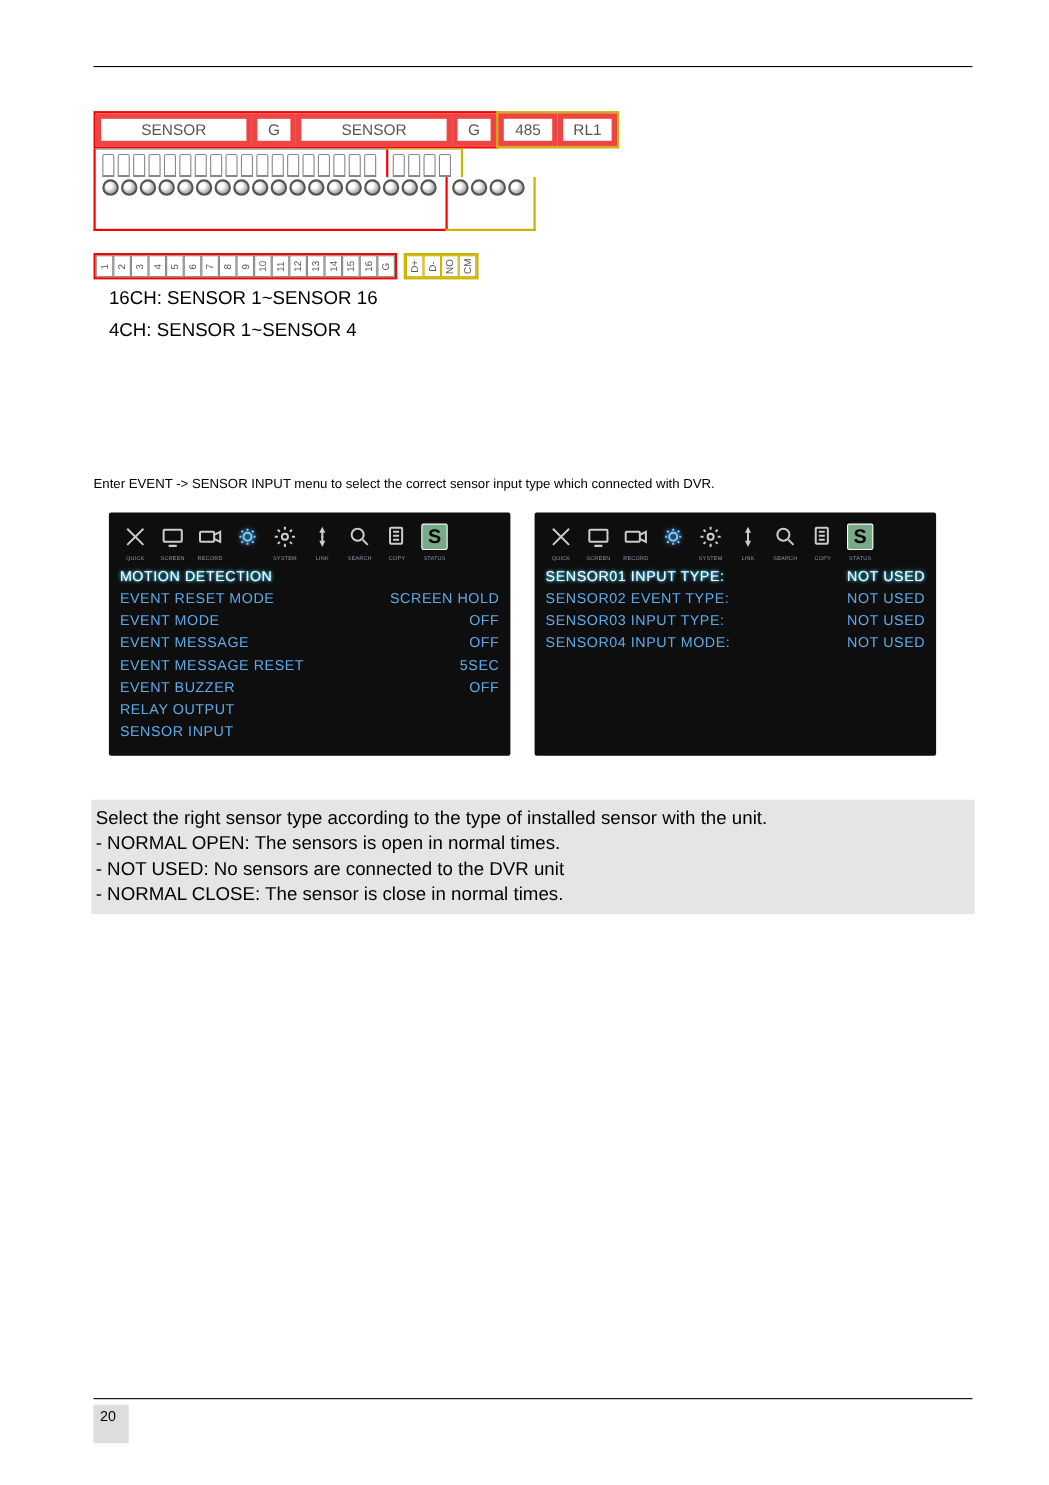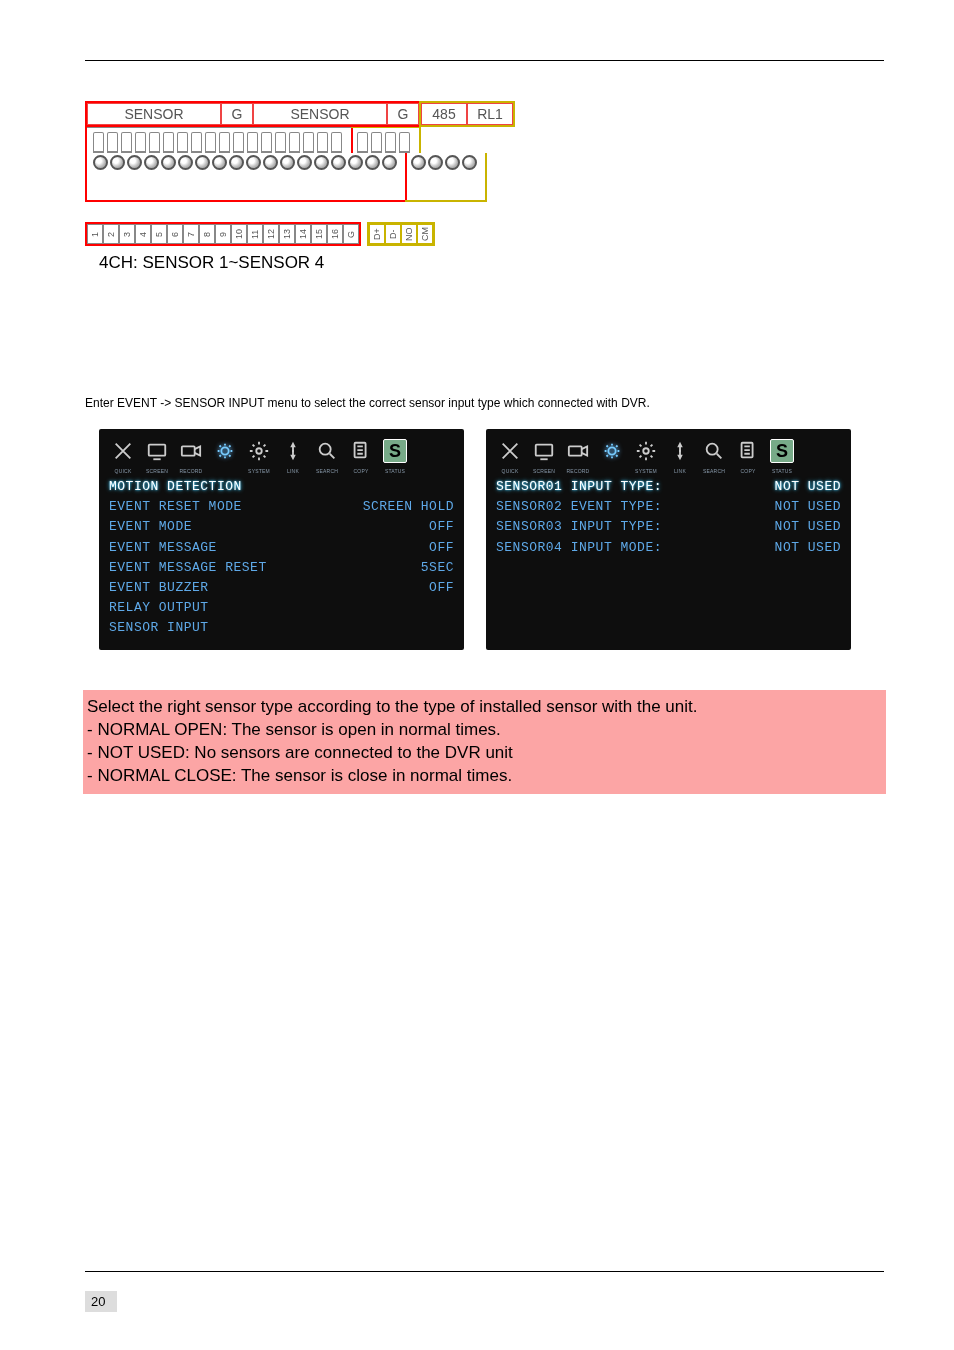--- a/index.html
+++ b/index.html
@@ -2,45 +2,45 @@
 <html><head>
 <meta charset="utf-8">
 <style>
   html,body{margin:0;padding:0;background:#fff;font-family:Arial,Helvetica,sans-serif;color:#000}
   .page{width:954px;height:1350px;position:relative;box-sizing:border-box;padding:60px 70px 0 85px}
   .hr-top{border:none;border-top:1px solid #000;margin:0 0 40px 0}
   .diagram{width:460px}
   .diag-box{border:2px solid #f00;display:inline-block;vertical-align:top}
   .diag-box.yellow{border-color:#c9b400}
   .diag-top{display:flex}
-  .sensor-label{border:1px solid #ef4444;padding:2px 6px;font-size:14px;color:#555;font-family:inherit;text-align:center}
+  .sensor-label{border:5px solid #ef4444;padding:2px 6px;font-size:14px;color:#555;font-family:inherit;text-align:center}
   .teeth-row{display:flex;padding:4px 6px 0 6px;border-top:1px solid #888}
   .tooth{width:9px;height:18px;border:1px solid #888;border-bottom:2px solid #888;margin-right:3px;border-top-left-radius:2px;border-top-right-radius:2px;position:relative}
   .diag-row2{display:flex;align-items:flex-start}
   .circle-row{display:flex;padding:2px 6px 8px 6px}
   .circle{width:11px;height:11px;border:2px solid #555;border-radius:50%;margin-right:2px;background:radial-gradient(circle at 35% 35%,#fff 25%,#bbb 60%,#888)}
   .bottom-labels{display:flex;margin-top:20px}
   .num-cell{border:1px solid #888;width:14px;height:18px;font-size:9px;display:flex;align-items:center;justify-content:center;color:#555;writing-mode:vertical-rl;transform:rotate(180deg)}
   .yellow .num-cell{border-color:#c9b400}
   .small-right-nums{display:flex;margin-left:6px}
   .cap-line{font-size:17px;margin-left:14px;line-height:1.35;margin-top:6px}
   .indent-para{font-size:12px;margin:120px 0 18px 0;line-height:1.35}
   .shots{display:flex;gap:22px;margin:8px 0 0 14px}
   .shot{background:#0e0e0e;width:365px;box-sizing:border-box;padding:8px 10px 12px;border-radius:2px}
   .iconbar{display:flex;gap:6px;align-items:flex-end;margin-bottom:4px}
   .mi{width:28px;height:28px;position:relative;display:flex;align-items:center;justify-content:center;color:#c8c8c8}
   .mi.sel{filter:drop-shadow(0 0 2px #6bf)}
   .mi svg{width:22px;height:22px}
   .mi-label{position:absolute;bottom:-9px;font-size:5px;color:#8899aa;letter-spacing:.2px;white-space:nowrap}
   .label-s{width:22px;height:22px;background:#7a8;border:1px solid #fff;color:#000;font-weight:bold;font-size:18px;display:flex;align-items:center;justify-content:center;border-radius:2px}
-  .menu-body{font-family:Liberation Mono, monospace;font-size:13px;color:#5fa9e8;margin-top:12px;line-height:1.55;letter-spacing:.5px}
+  .menu-body{font-family:Liberation Sans, sans-serif;font-size:13px;color:#5fa9e8;margin-top:12px;line-height:1.55;letter-spacing:.5px}
   .menu-row{display:flex;justify-content:space-between;white-space:pre}
   .hl{color:#fff;text-shadow:0 0 4px #4cf,0 0 2px #4cf}
-  .note-block{background:#fca5a5;margin:40px -2px 0 -2px;padding:6px 2px 6px 4px;font-size:17px;line-height:1.35}
-  .pgnum{position:absolute;left:85px;bottom:38px;background:#ddd;padding:3px 12px 3px 6px;font-size:13px}
+  .note-block{background:#e5e5e5;margin:40px -2px 0 -2px;padding:6px 2px 6px 4px;font-size:17px;line-height:1.35}
+  .pgnum{position:absolute;left:85px;bottom:38px;background:#ddd;padding:3px 12px 17px 6px;font-size:13px}
   .hr-bot{position:absolute;left:85px;right:70px;bottom:70px;border:none;border-top:1px solid #000}
 </style>
 </head>
 <body>
 
 <div class="page">
   <hr class="hr-top">
 
   <div class="diagram">
     <div style="display:flex">
@@ -150,20 +150,21 @@
       </div>
       <div class="diag-box yellow small-right-nums" style="display:flex">
         <div class="num-cell">D+</div>
         <div class="num-cell">D-</div>
         <div class="num-cell">NO</div>
         <div class="num-cell">CM</div>
       </div>
     </div>
   </div>
 
+  <div class="cap-line">16CH: SENSOR 1~SENSOR 16</div>
   <div class="cap-line">4CH: SENSOR 1~SENSOR 4</div>
 
   <div class="indent-para">Enter EVENT -&gt; SENSOR INPUT menu to select the correct sensor input type which connected with DVR.</div>
 
   <div class="shots">
 
     <div class="shot">
       <div class="iconbar">
         <div class="mi">
             <svg viewBox="0 0 24 24" fill="none" stroke="#ccc" stroke-width="2">
@@ -301,20 +302,20 @@
         <div class="menu-row hl"><span>SENSOR01 INPUT TYPE:</span><span>NOT USED</span></div>
         <div class="menu-row"><span>SENSOR02 EVENT TYPE:</span><span>NOT USED</span></div>
         <div class="menu-row"><span>SENSOR03 INPUT TYPE:</span><span>NOT USED</span></div>
         <div class="menu-row"><span>SENSOR04 INPUT MODE:</span><span>NOT USED</span></div>
       </div>
     </div>
   </div>
 
   <div class="note-block">
     <div>Select the right sensor type according to the type of installed sensor with the unit.</div>
-    <div>- NORMAL OPEN: The sensor is open in normal times.</div>
+    <div>- NORMAL OPEN: The sensors is open in normal times.</div>
     <div>- NOT USED: No sensors are connected to the DVR unit</div>
     <div>- NORMAL CLOSE: The sensor is close in normal times.</div>
   </div>
 
   <hr class="hr-bot">
   <div class="pgnum">20</div>
 </div>
 
 </body></html>

